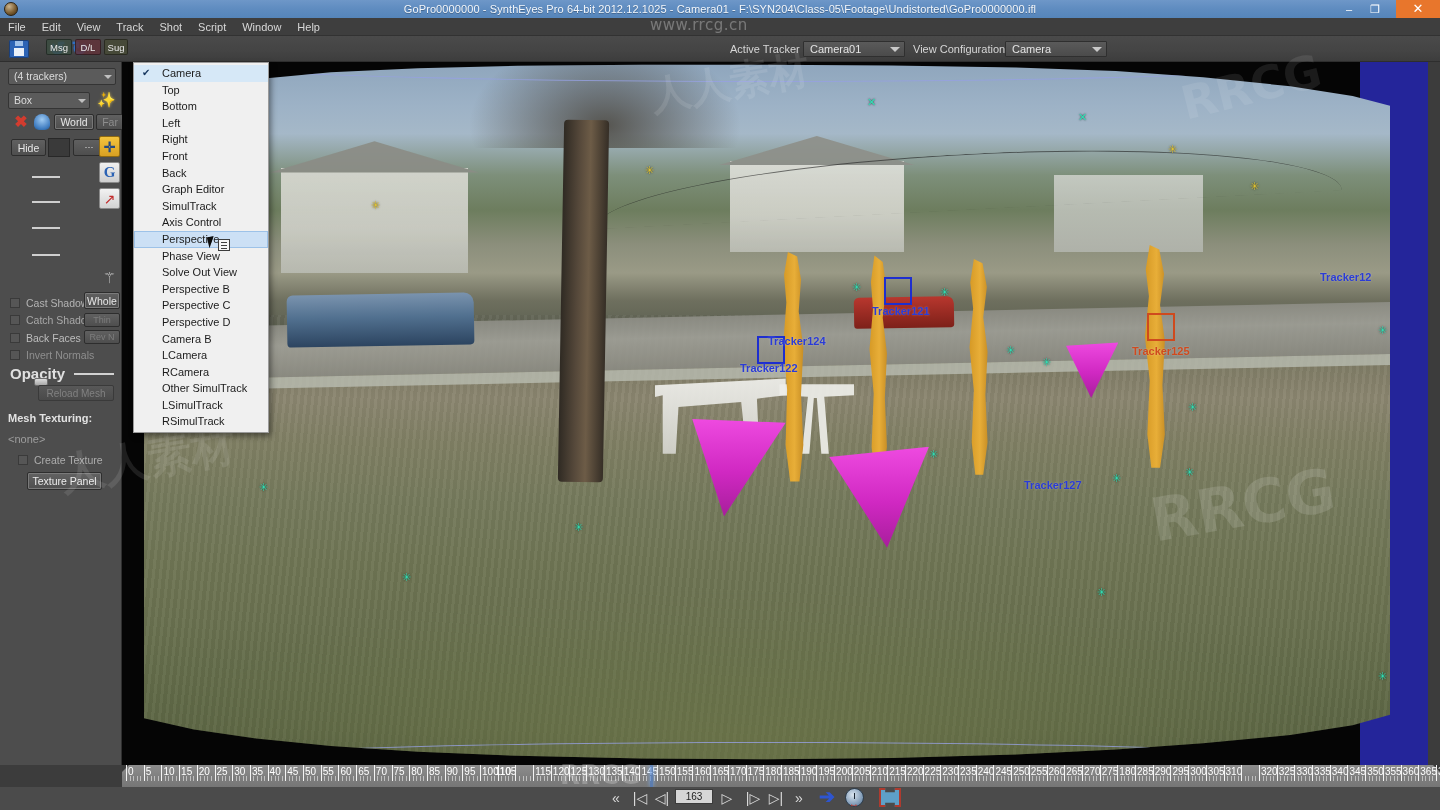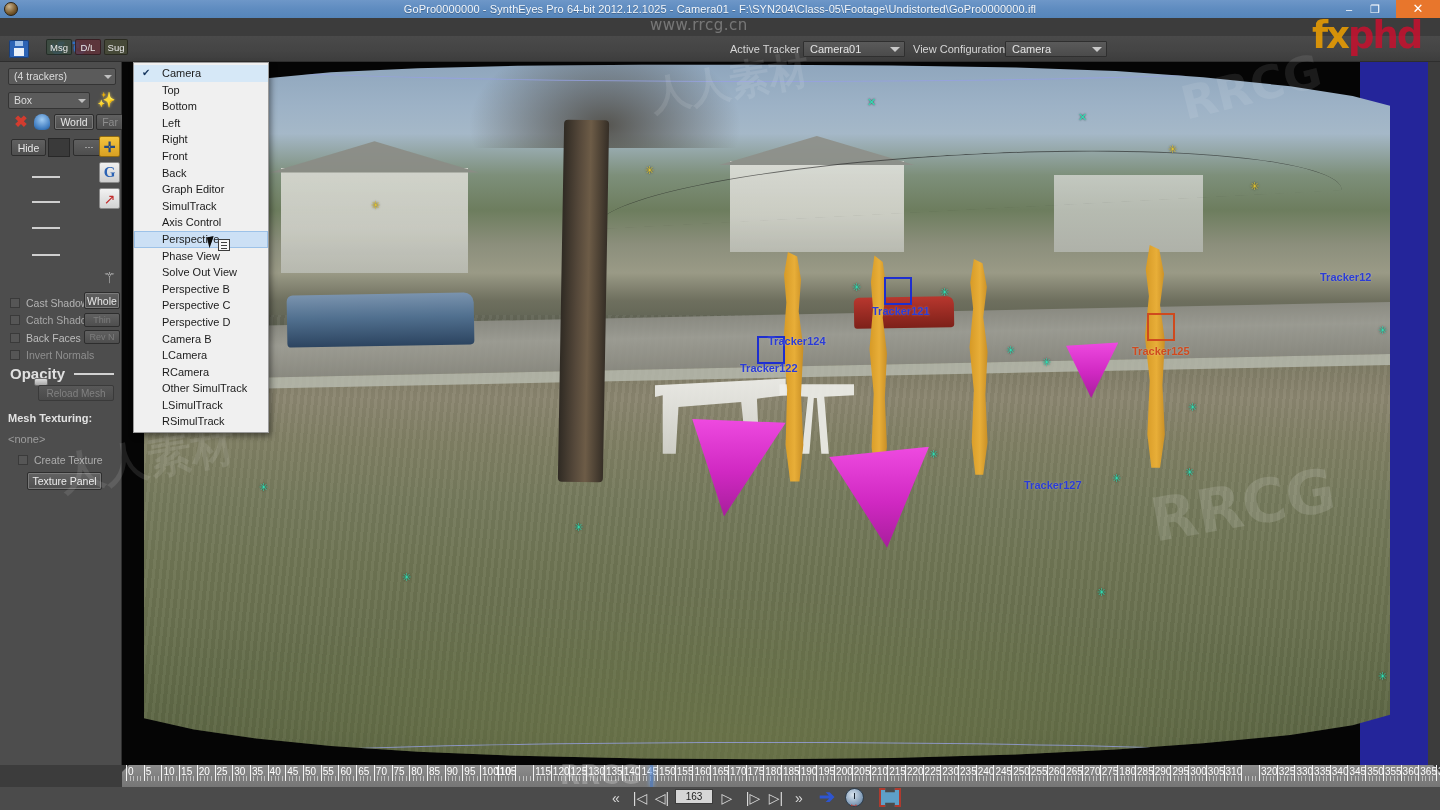--- a/index.html
+++ b/index.html
@@ -490,20 +490,30 @@
 <div id="app">
 
   <div id="titlebar">
     <div id="app-icon"></div>
     <div class="tb-text">GoPro0000000 - SynthEyes Pro 64-bit 2012.12.1025 - Camera01 - F:\SYN204\Class-05\Footage\Undistorted\GoPro0000000.ifl</div>
     <div class="win-btn" id="win-min">–</div>
     <div class="win-btn" id="win-max">❐</div>
     <div class="win-btn" id="win-close">✕</div>
   </div>
 
+  <div id="menubar">
+    <div class="mi">File</div>
+    <div class="mi">Edit</div>
+    <div class="mi">View</div>
+    <div class="mi">Track</div>
+    <div class="mi">Shot</div>
+    <div class="mi">Script</div>
+    <div class="mi">Window</div>
+    <div class="mi">Help</div>
+  </div>
 
   <div id="toolbar">
     <div id="save-icon"></div>
     <div class="undo-arrow" id="undo-icon">↺</div>
     <div class="undo-arrow" id="redo-icon">↺</div>
   </div>
 
 
   <div class="tb-field-label" id="lbl-tracker-host">Active Tracker Host:</div>
   <div class="combo" id="cmb-tracker-host">
@@ -1129,25 +1139,20 @@
     <div class="tp" style="left:742px;width:22px;">|▷</div>
     <div class="tp" style="left:765px;width:22px;">▷|</div>
     <div class="tp" style="left:788px;width:22px;">»</div>
   </div>
   <div id="frame-field">163</div>
   <div id="tp-go">➔</div>
   <div id="tp-clock"></div>
   <div id="tp-clock-arrow">↔</div>
   <div id="tp-range"></div>
 
-  <div id="fxphd">
-    <div class="wm">
-      <span class="o">fx</span><span class="r">phd</span>
-    </div>
-  </div>
   <div class="fxbtn" id="fx-msg">Msg</div>
   <div class="fxbtn" id="fx-dl">D/L</div>
   <div class="fxbtn" id="fx-sug">Sug</div>
 
   <div class="bigwm" id="wm-cn">www.rrcg.cn</div>
   <div class="bigwm" id="wm-1">人人素材</div>
   <div class="bigwm" id="wm-2">人人素材</div>
   <div class="bigwm" id="wm-3">RRCG</div>
   <div class="bigwm" id="wm-4">RRCG</div>
   <div class="bigwm" id="wm-5">RRCG</div>

